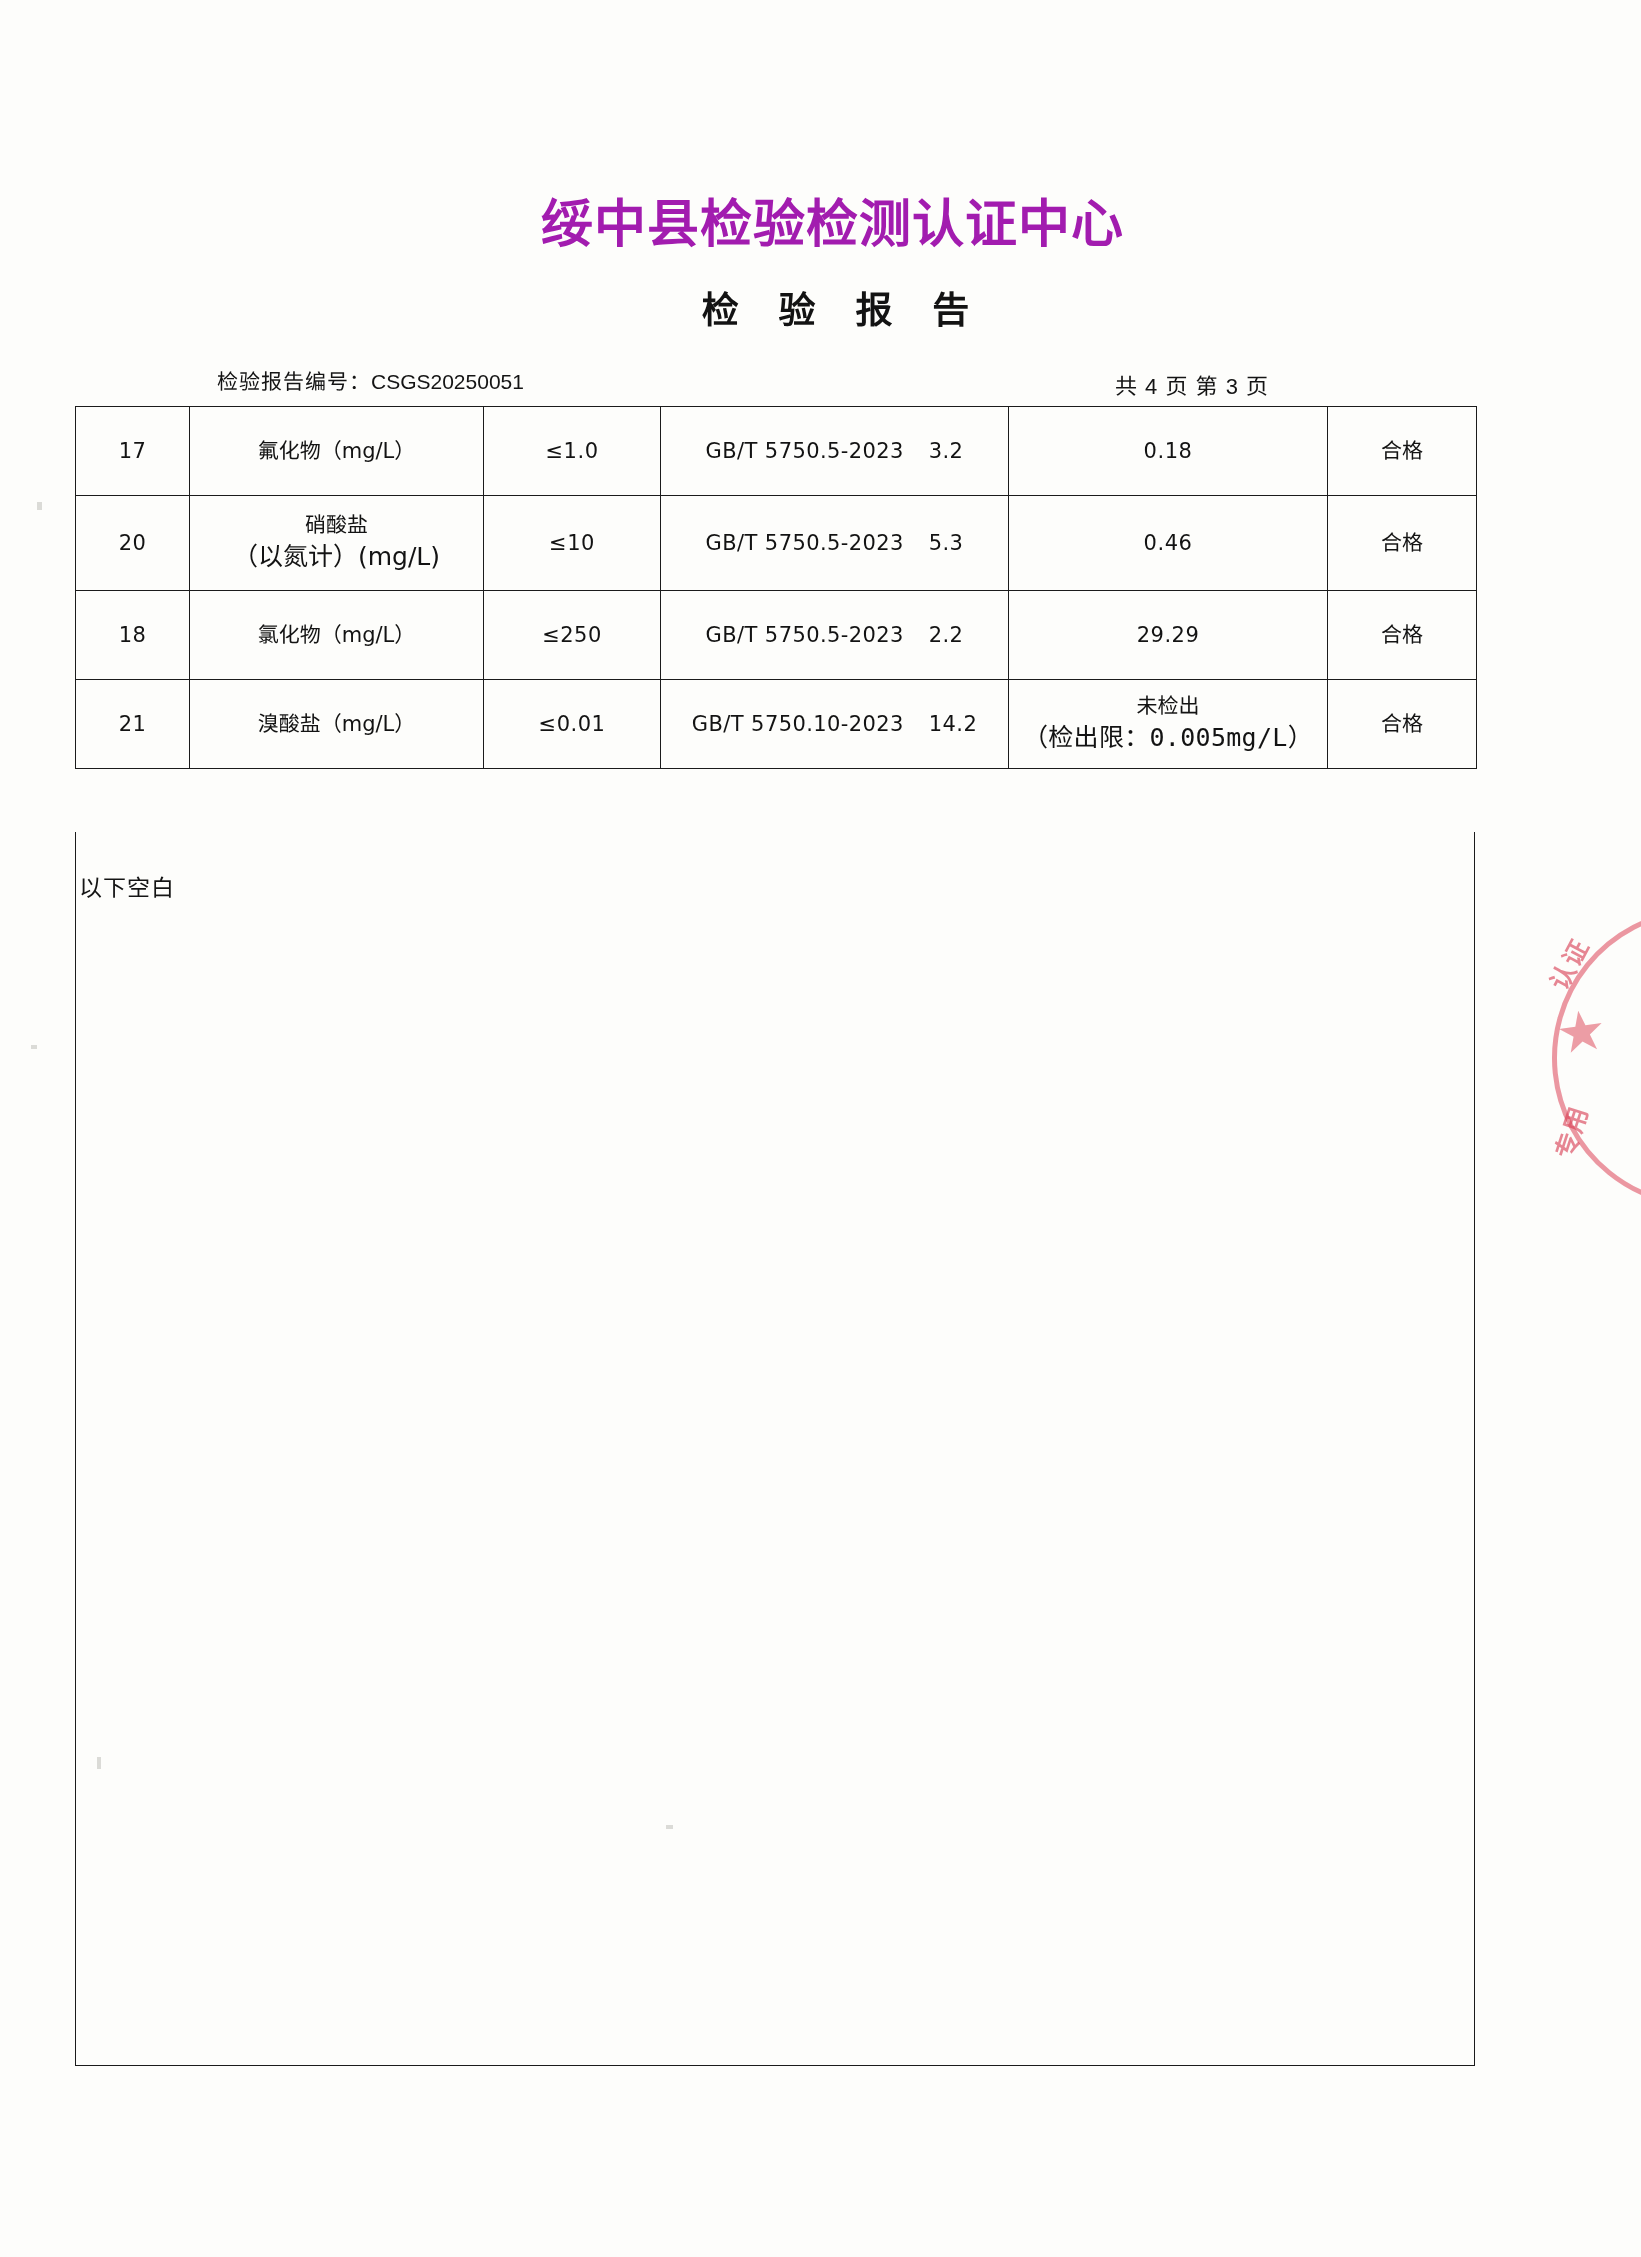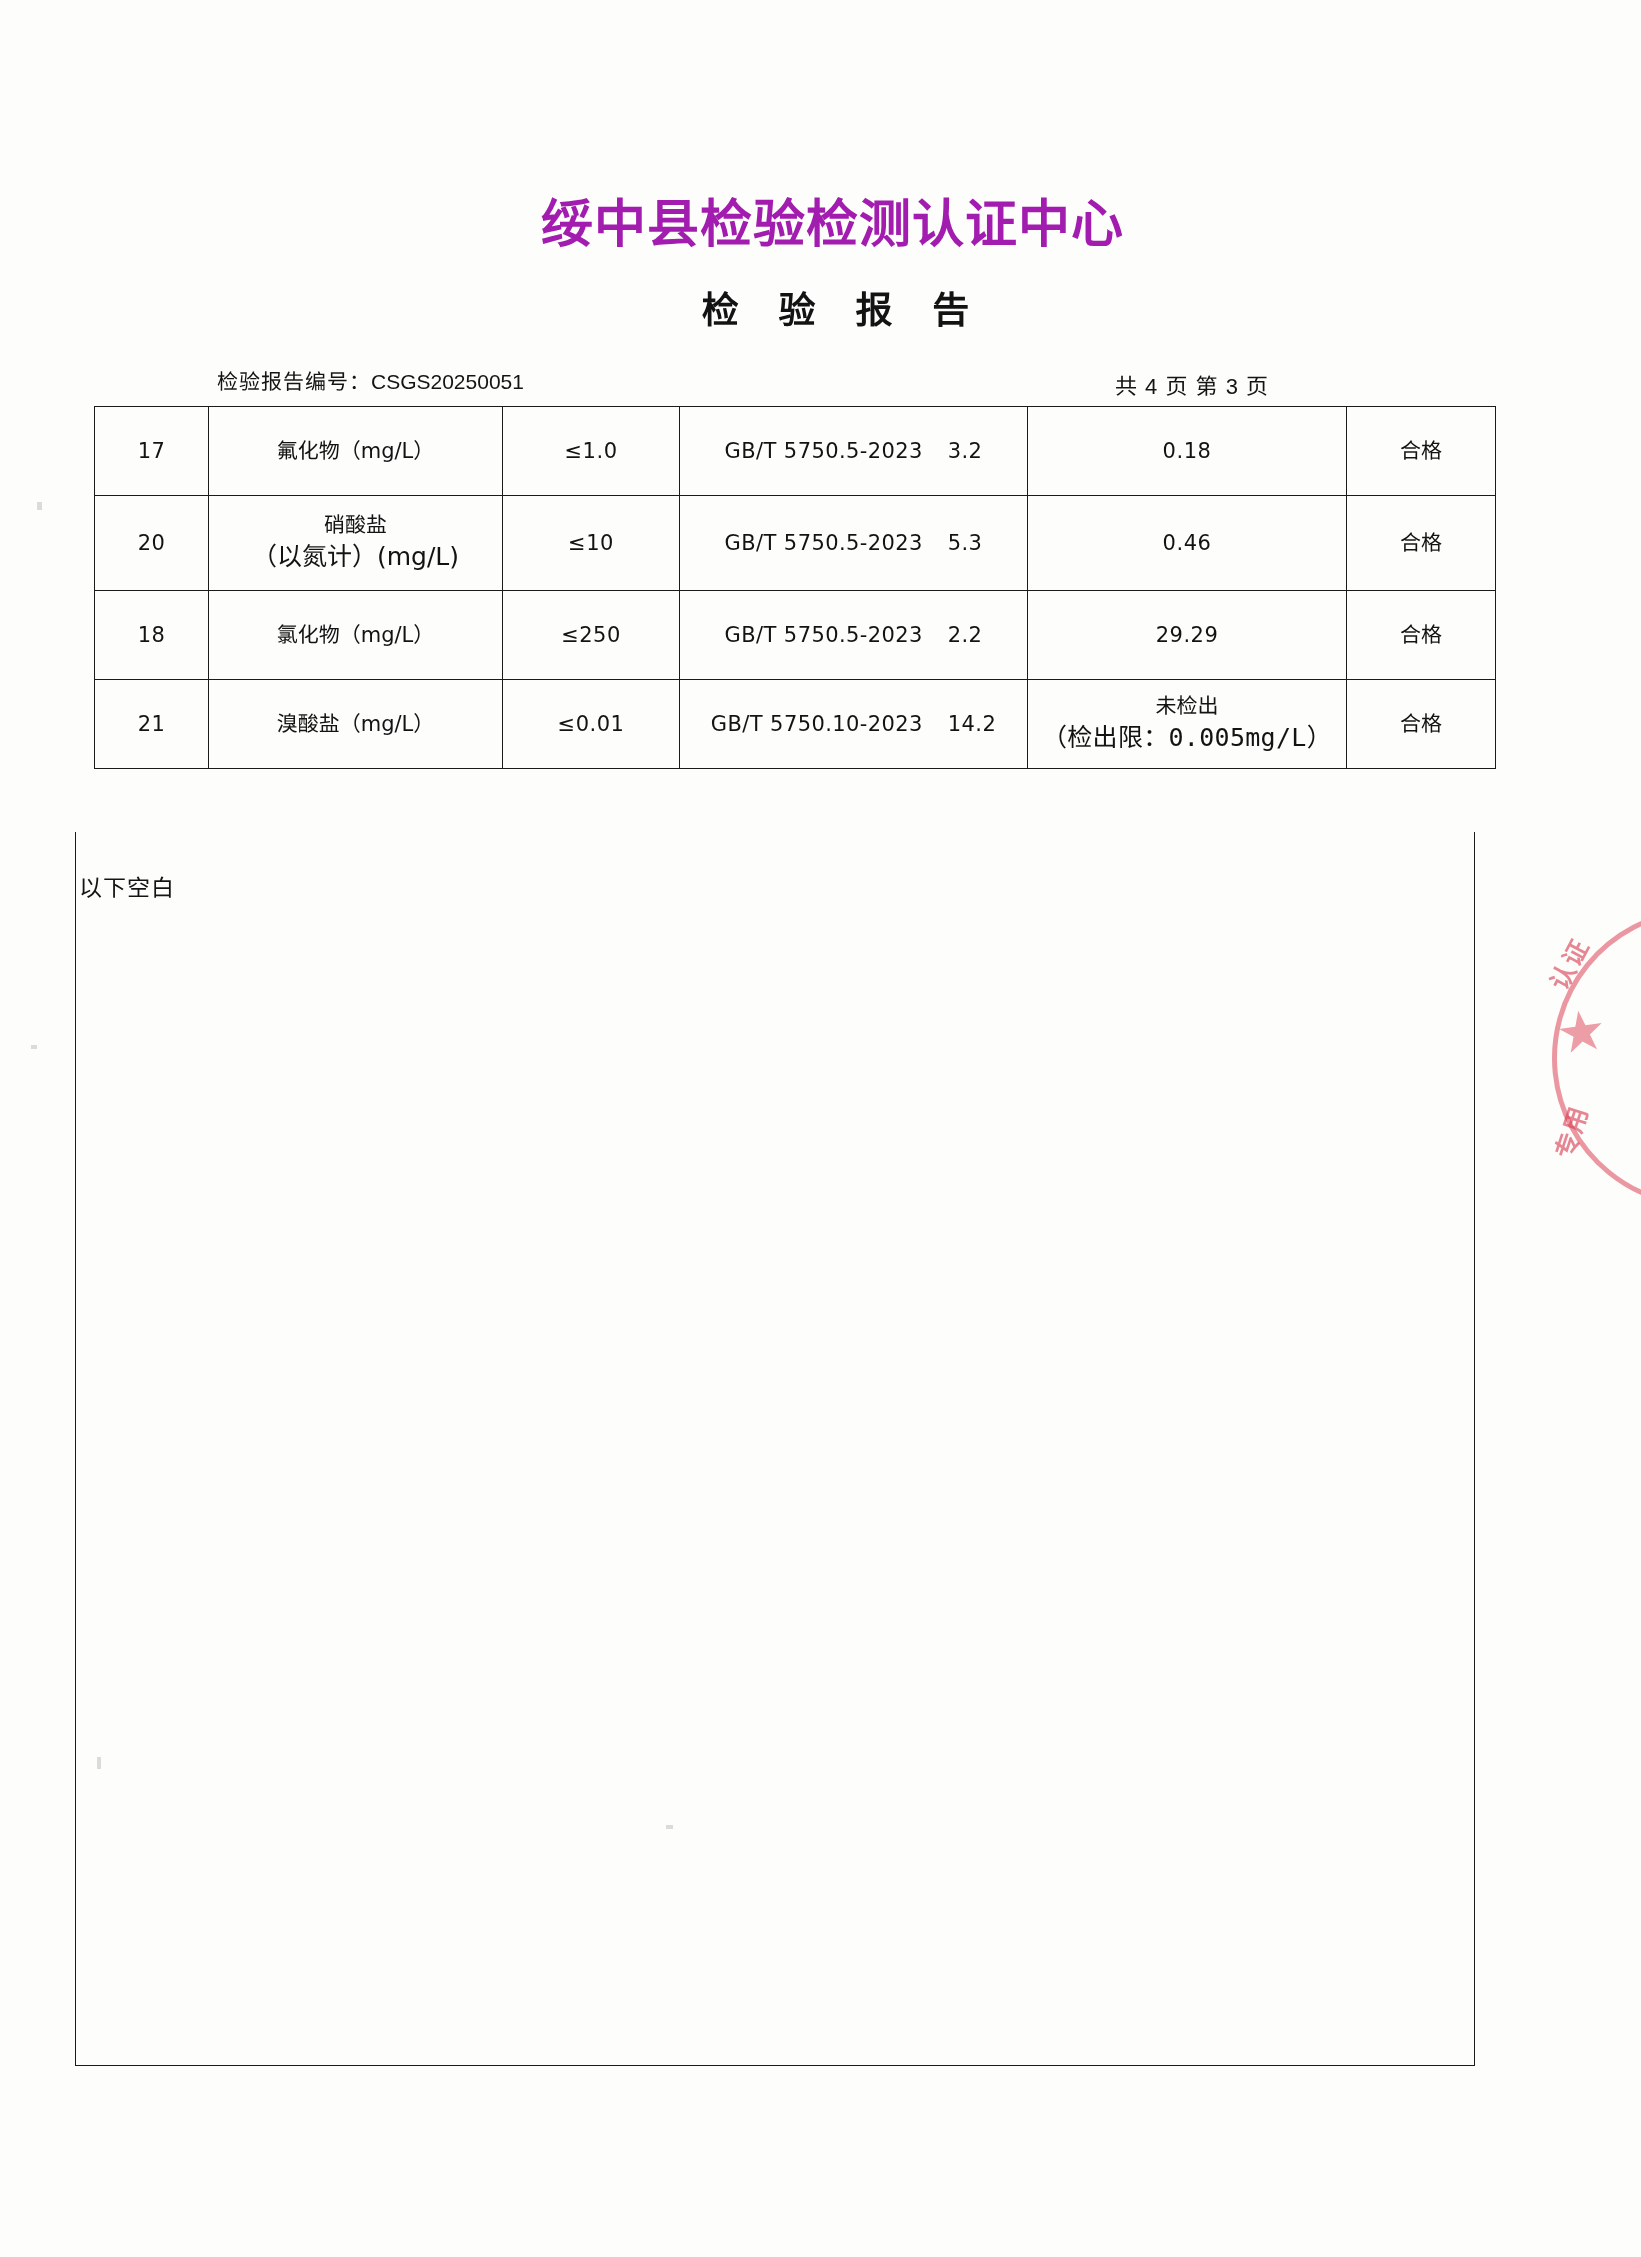--- a/index.html
+++ b/index.html
@@ -84,21 +84,20 @@
     letter-spacing: 1px;
     white-space: nowrap;
   }
 
   
   .table-wrap {
     position: absolute;
     left: 75px;
     top: 406px;
     width: 1400px;
-    margin-left: 19px;
   }
   table.report {
     border-collapse: collapse;
     width: 1400px;
     table-layout: fixed;
   }
   table.report td {
     border: 1.5px solid #1b1b1b;
     text-align: center;
     vertical-align: middle;

